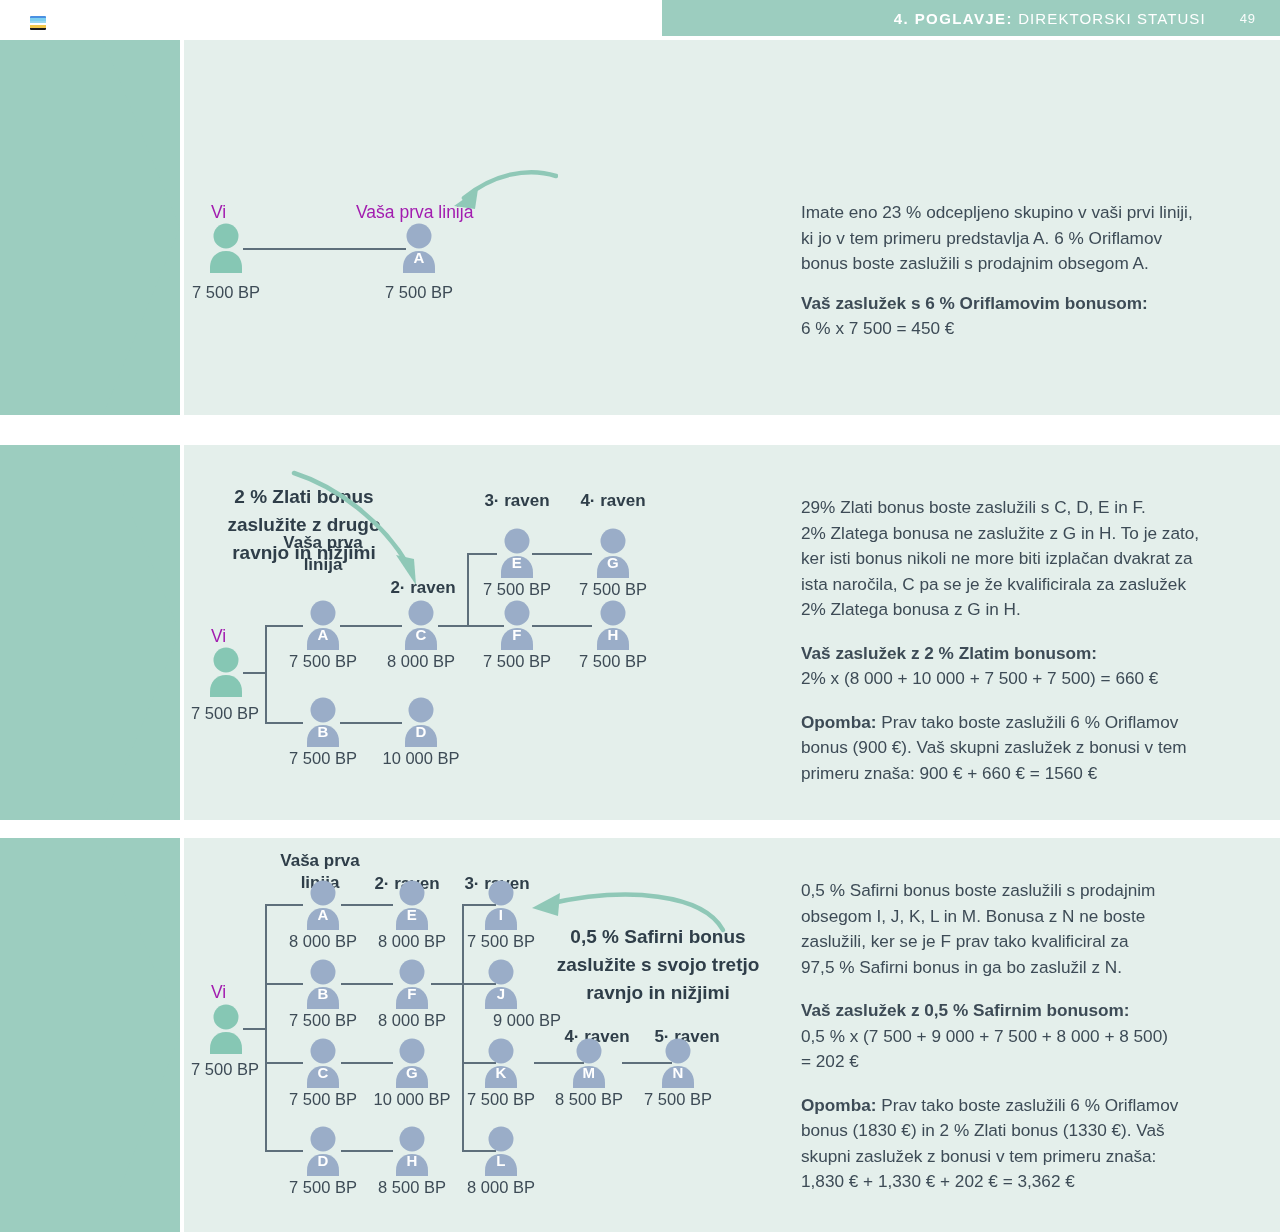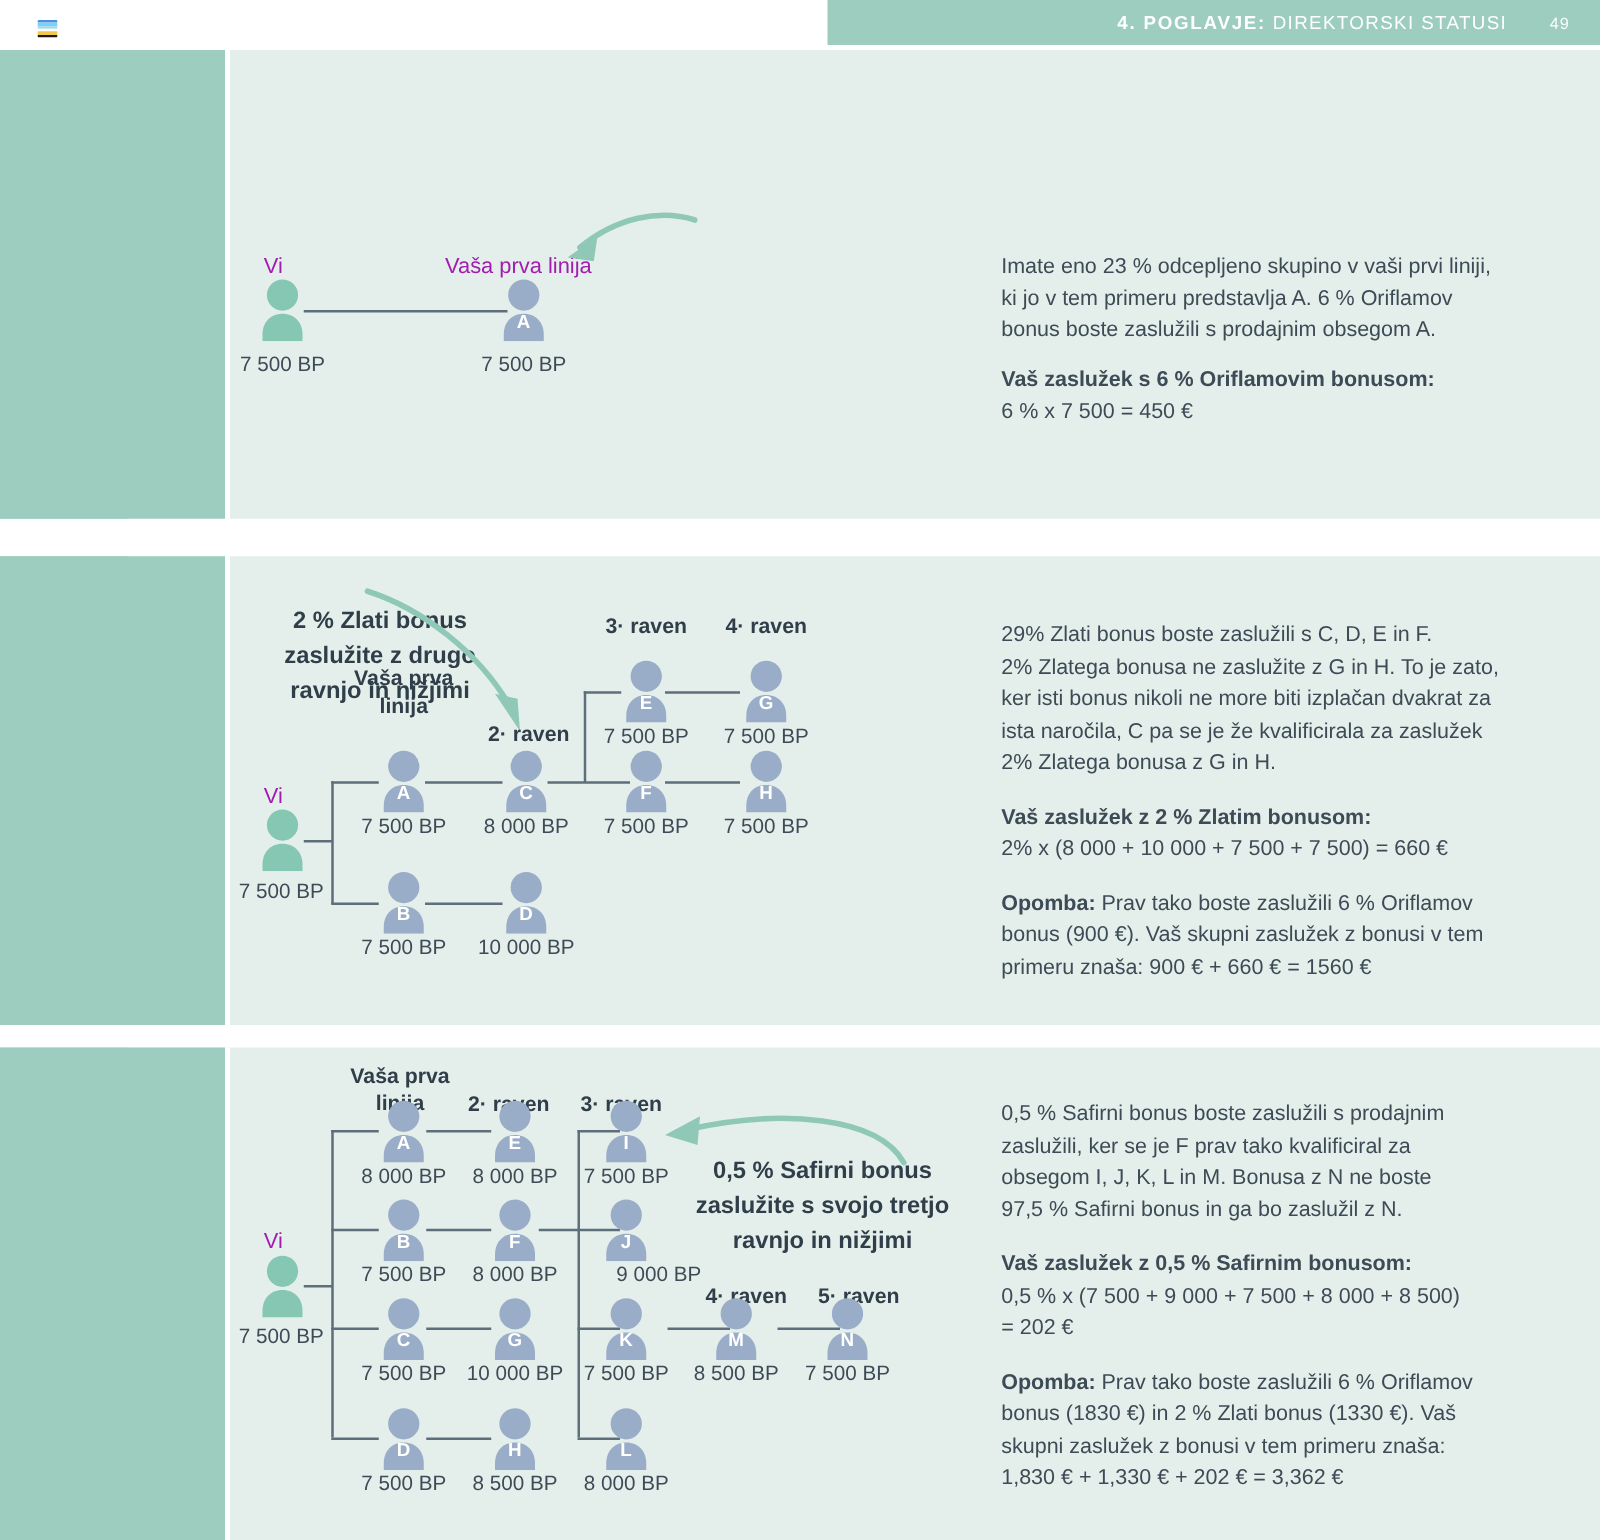--- a/index.html
+++ b/index.html
@@ -471,22 +471,22 @@
     <svg width="46" height="50" viewBox="0 0 46 50">
         <circle cx="23" cy="13" r="12.5" fill="#9aadc8"></circle>
         <path d="M23 28c-10 0-16 7.2-16 16.5V50h32v-5.5C39 35.2 33 28 23 28z" fill="#9aadc8"></path>
       </svg>
     <span class="letter">N</span>
   </div>
   <div class="bp" style="left:630px; top:252px; width:96px;">7 500 BP</div>
 
   <div class="para" style="left:801px; top:40px; width:470px;">
     <div>0,5 % Safirni bonus boste zaslužili s prodajnim</div>
+    <div>obsegom I, J, K, L in M. Bonusa z N ne boste</div>
     <div>zaslužili, ker se je F prav tako kvalificiral za</div>
-    <div>obsegom I, J, K, L in M. Bonusa z N ne boste</div>
     <div>97,5 % Safirni bonus in ga bo zaslužil z N.</div>
     <div style="height:18px"></div>
     <div><b>Vaš zaslužek z 0,5 % Safirnim bonusom:</b></div>
     <div>0,5 % x (7 500 + 9 000 + 7 500 + 8 000 + 8 500)</div>
     <div>= 202 €</div>
     <div style="height:18px"></div>
     <div><b>Opomba:</b><span> Prav tako boste zaslužili 6 % Oriflamov</span></div>
     <div>bonus (1830 €) in 2 % Zlati bonus (1330 €). Vaš</div>
     <div>skupni zaslužek z bonusi v tem primeru znaša:</div>
     <div>1,830 € + 1,330 € + 202 € = 3,362 €</div>

